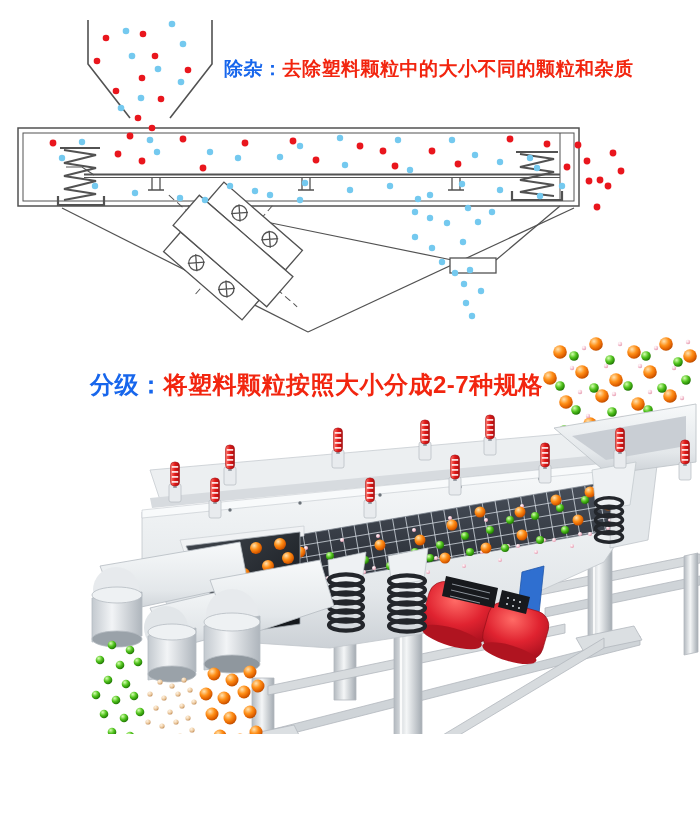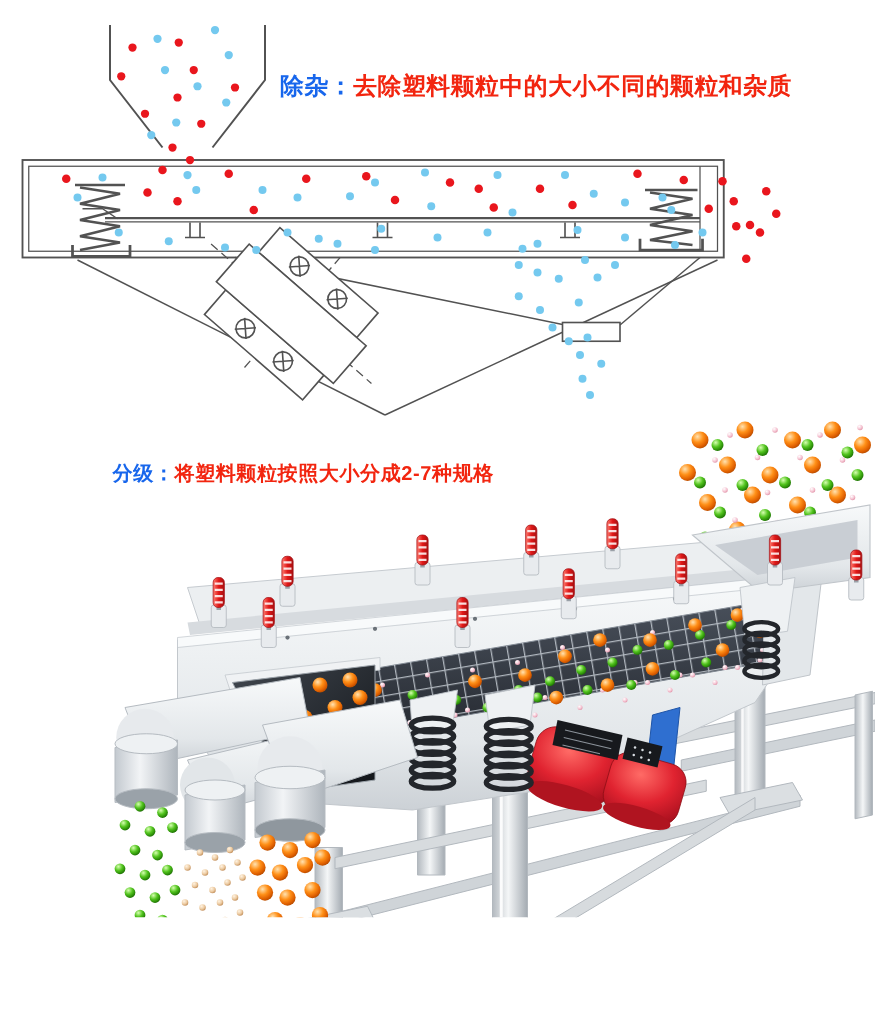--- a/index.html
+++ b/index.html
@@ -1,20 +1,20 @@
 <!DOCTYPE html>
 <html><head>
 <meta charset="utf-8">
 <style>
   html,body{margin:0;padding:0;background:#fff;}
   .stage{position:relative;width:700px;height:734px;background:#fff;overflow:hidden;
          font-family:"Liberation Sans","DejaVu Sans",sans-serif;}
   .caption{position:absolute;font-weight:bold;white-space:nowrap;letter-spacing:.5px;}
   #cap1{left:224px;top:56px;font-size:19px;}
-  #cap2{left:90px;top:369px;font-size:16px;}
+  #cap2{left:90px;top:369px;font-size:24px;}
   svg{position:absolute;left:0;top:0;}
   .ln{stroke:#525252;fill:none;}
 </style>
 </head>
 <body>
 
 <div class="stage">
 
   <div class="caption" id="cap1">
     <span style="color: rgb(23, 102, 236);">除杂：</span><span style="color: rgb(242, 37, 15);">去除塑料颗粒中的大小不同的颗粒和杂质</span>

